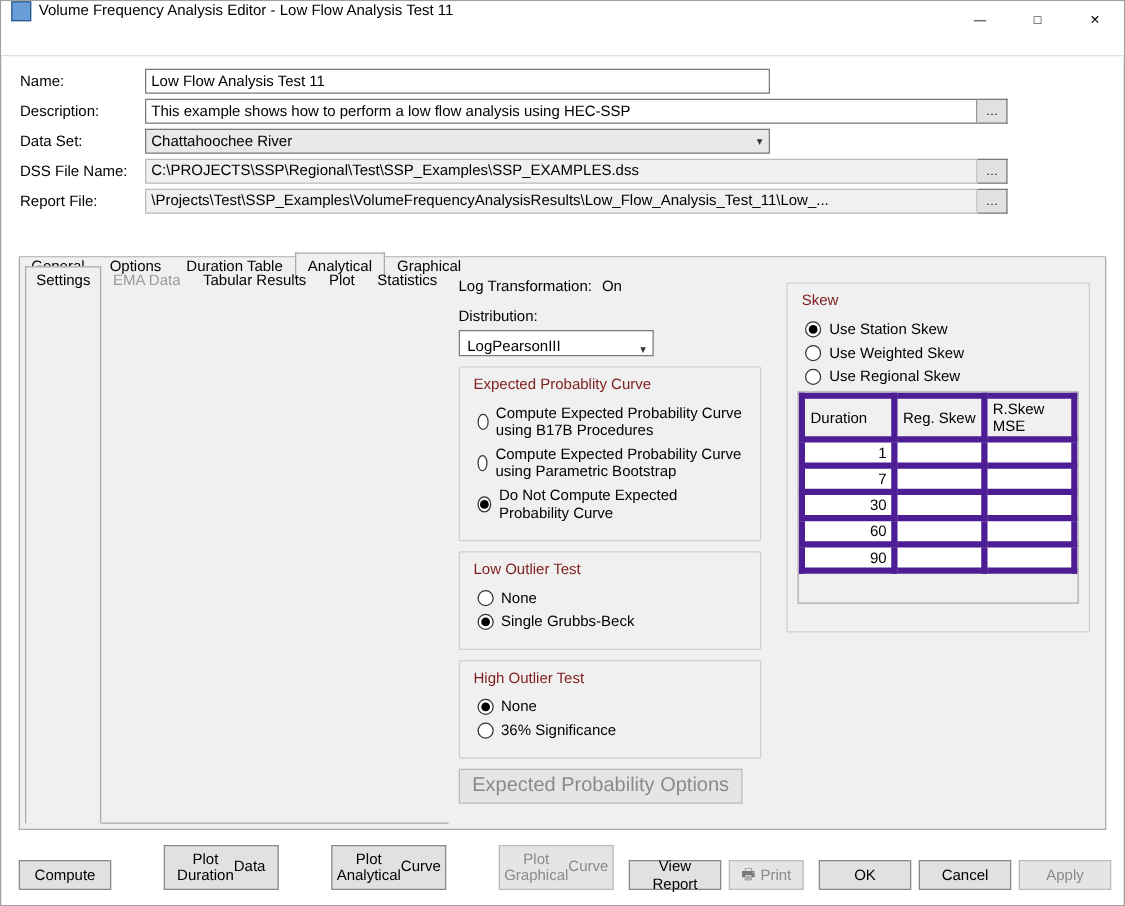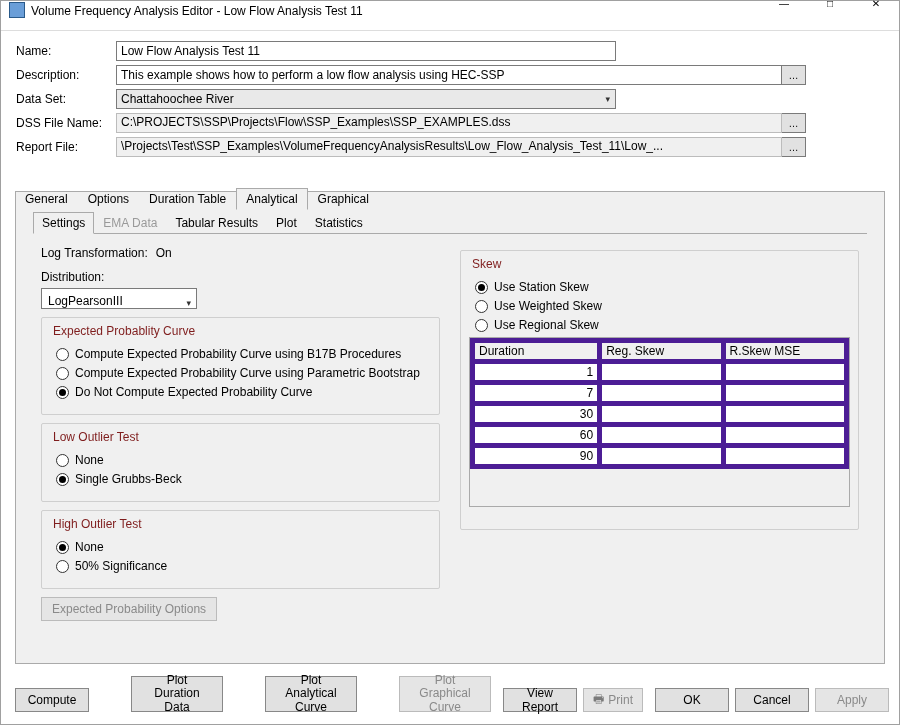--- a/index.html
+++ b/index.html
@@ -15,24 +15,24 @@
   }
   .window {
     width: 900px;
     height: 725px;
     background: #fff;
     border: 1px solid #a0a0a0;
     display: flex;
     flex-direction: column;
   }
   .titlebar {
-    height: 30px;
+    height: 44px;
     background: #fff;
     display: flex;
-    align-items: flex-end;
+    align-items: flex-start;
     padding: 0 0 12px 8px;
     border-bottom: 1px solid #ddd;
   }
   .titlebar .icon {
     width: 16px; height: 16px; margin-right: 6px;
     display:inline-flex;align-items:center;justify-content:center;
     background:#6a9ed8;border:1px solid #2a5a8a;
   }
   .title-text { flex: 1; font-size: 12px; color:#000;}
   .winbtns { display:flex; }
@@ -73,21 +73,21 @@
   }
   .tab {
     padding:3px 9px;font-size:12px;border:1px solid transparent;border-bottom:none;
     background:transparent;margin-right:0px;position:relative;top:19px;
   }
   .tab.active {
     border-color:#aaa;background:#f0f0f0;border-bottom:1px solid #f0f0f0;
   }
   .tabpanel {
     flex:1;margin:0 14px 6px 14px;background:#f0f0f0;border:1px solid #aaa;border-top:none;
-    padding:17px;display:flex;flex-direction:column;
+    padding:4px;display:flex;flex-direction:row;
   }
   .subtabstrip{display:flex;border-bottom:1px solid #aaa;margin-top:2px;}
   .subtab{padding:3px 8px;font-size:12px;border:1px solid transparent;border-bottom:none;position:relative;top:1px;}
   .subtab.active{border-color:#aaa;background:#f0f0f0;border-bottom:1px solid #f0f0f0;}
   .subtab.disabled{color:#9a9a9a;}
   .subpanel{
     flex:1;background:#f0f0f0;padding:8px 8px;
     display:flex;gap:20px;
   }
   .col{flex:1;min-width:0;}
@@ -103,42 +103,42 @@
     width:13px;height:13px;border:1px solid #333;border-radius:50%;margin-right:6px;
     display:inline-flex;align-items:center;justify-content:center;background:#fff;
   }
   .radio.sel:after{content:"";width:7px;height:7px;border-radius:50%;background:#000;}
   .mini-select{
     height:21px;border:1px solid #7a7a7a;background:#fff;padding:0 18px 0 6px;width:156px;
     position:relative;font-size:12px;display:flex;align-items:flex-end;
   }
   .mini-select:after{content:"▾";position:absolute;right:5px;font-size:9px;color:#333;}
   .disabled-btn{
-    border:1px solid #bbb;background:#e5e5e5;color:#8a8a8a;padding:4px 10px;font-size:12px;
+    border:1px solid #bbb;background:#e5e5e5;color:#8a8a8a;padding:4px 10px;font-size:16px;
   }
 
   .table{
     border:1px solid #888;background:#fff;width:100%;border-collapse:collapse;
   }
   .table th,.table td{
     border:5px solid #4c1d95;font-size:12px;padding:1px 4px;height:17px;font-weight:normal;
     text-align:left;
   }
   .table th{background:#f0f0f0;}
   .table td.rt{text-align:right;}
   .table-wrap{border:1px solid #aaa;height:170px;overflow:hidden;}
 
   .btnbar{
     display:flex;align-items:flex-end;padding:6px 14px 12px 14px;gap:6px;
   }
   .btn{
     border:1px solid #888;background:#e1e1e1;font-size:12px;padding:5px 12px;min-width:74px;
     text-align:center;display:flex;align-items:center;justify-content:center;
   }
-  .btn.tall{height:36px;min-width:92px;flex-direction:column;line-height:1.1;margin-left:36px;}
+  .btn.tall{height:36px;min-width:92px;line-height:1.1;margin-left:36px;}
   .btn.disabled{color:#8a8a8a;border-color:#bbb;background:#e5e5e5;}
   .spacer{flex:1;}
   .print-ico{margin-right:4px;color:#7a7a7a;}
 </style>
 </head>
 <body>
 
 <div class="window">
 
   <div class="titlebar">
@@ -165,21 +165,21 @@
     </div>
     <div class="form-row">
       <div class="form-label">Data Set:</div>
       <div class="select">
           <span>Chattahoochee River</span>
         </div>
     </div>
     <div class="form-row">
       <div class="form-label">DSS File Name:</div>
       <div class="input-wrap">
-        <div class="ro-input" style="width:666px">C:\PROJECTS\SSP\Projects\Flow\SSP_Examples\SSP_EXAMPLES.dss</div>
+        <div class="ro-input" style="width:666px">C:\PROJECTS\SSP\Regional\Test\SSP_Examples\SSP_EXAMPLES.dss</div>
         <div class="dots-btn">…</div>
       </div>
     </div>
     <div class="form-row">
       <div class="form-label">Report File:</div>
       <div class="input-wrap">
         <div class="ro-input" style="width:666px">\Projects\Test\SSP_Examples\VolumeFrequencyAnalysisResults\Low_Flow_Analysis_Test_11\Low_...</div>
         <div class="dots-btn">…</div>
       </div>
     </div>
@@ -246,21 +246,21 @@
         </div>
 
         <div class="fieldset">
           <div class="fieldset-title">High Outlier Test</div>
           <div class="radio-row">
               <span class="radio sel"></span>
               <span>None</span>
             </div>
           <div class="radio-row">
               <span class="radio"></span>
-              <span>50% Significance</span>
+              <span>36% Significance</span>
             </div>
         </div>
 
         <div class="disabled-btn" style="display:inline-block">Expected Probability Options</div>
       </div>
 
       <div class="col">
         <div class="fieldset" style="height:280px">
           <div class="fieldset-title">Skew</div>
           <div class="radio-row">

